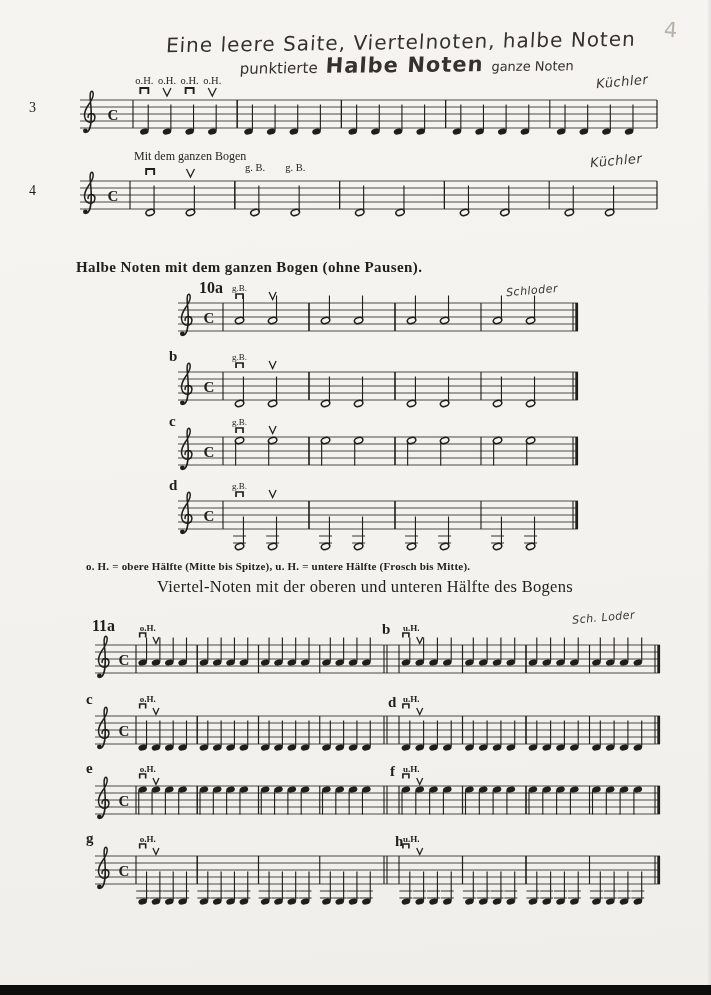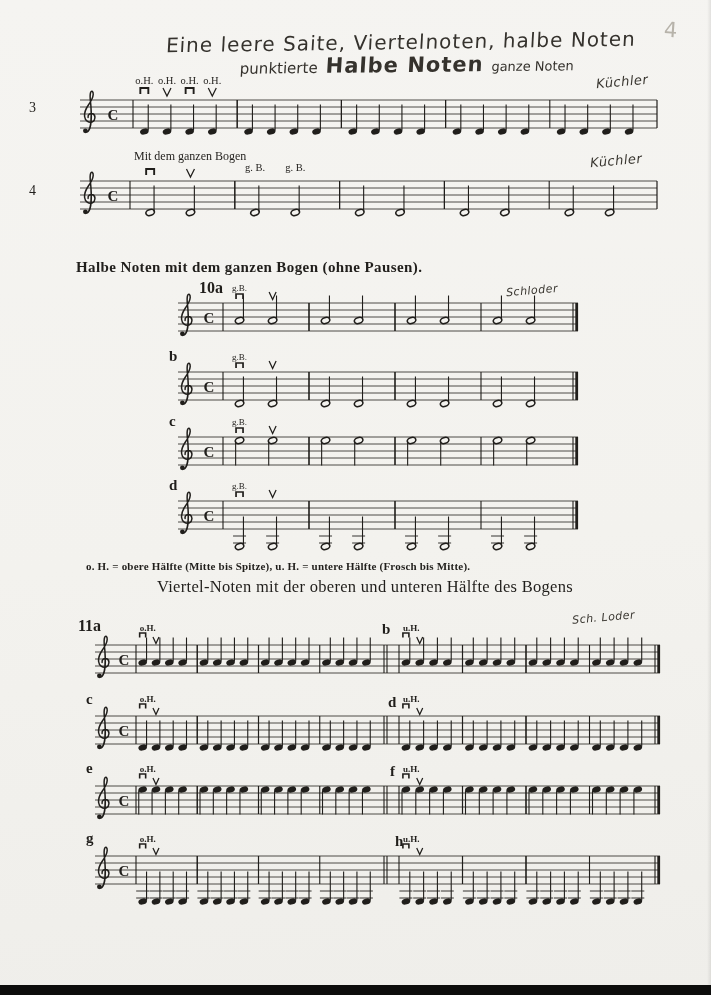--- a/index.html
+++ b/index.html
@@ -327,21 +327,21 @@
         <line x1="398" y1="20" x2="398" y2="48" stroke="#201e1b" stroke-width="1.1"></line>
         <line x1="401.7" y1="20" x2="401.7" y2="48" stroke="#201e1b" stroke-width="2.8"></line>
         <text x="64.53846153846153" y="8" text-anchor="middle" font-family="&quot;Liberation Serif&quot;, serif" font-size="9" fill="#201e1b" font-weight="normal">g.B.</text>
         <path d="M 61.03846153846153,16 L 61.03846153846153,11 L 68.03846153846153,11 L 68.03846153846153,16" fill="none" stroke="#201e1b" stroke-width="1.7"></path>
         <path d="M 94.11538461538461,9 L 97.61538461538461,16.5 L 101.11538461538461,9" fill="none" stroke="#201e1b" stroke-width="1.25"></path>
       </svg></div>
 
   <div class="abs h-viertel">Viertel-Noten mit der oberen und unteren Hälfte des Bogens</div>
   <div class="abs h-legend">o. H. = obere Hälfte (Mitte bis Spitze), u. H. = untere Hälfte (Frosch bis Mitte).</div>
 
-  <div class="abs exbig" style="left:78px;top:617px;">11a</div>
+  <div class="abs exbig" style="left:92px;top:617px;">11a</div>
   <div class="abs exletter" style="left:382px;top:621px;">b</div>
   <div class="staffbox" id="sys-11ab" style="left:93px;top:618px;"><svg width="572" height="78" viewBox="0 0 572 78">
         <line x1="2" y1="27" x2="567" y2="27" stroke="#3a3834" stroke-width="0.9"></line>
         <line x1="2" y1="34" x2="567" y2="34" stroke="#3a3834" stroke-width="0.9"></line>
         <line x1="2" y1="41" x2="567" y2="41" stroke="#3a3834" stroke-width="0.9"></line>
         <line x1="2" y1="48" x2="567" y2="48" stroke="#3a3834" stroke-width="0.9"></line>
         <line x1="2" y1="55" x2="567" y2="55" stroke="#3a3834" stroke-width="0.9"></line>
         <path d="M 7.8,59 C 12.8,57.5 12.5,41 11.9,33 C 11.5,27.5 10.4,23 11.6,19.5 C 12.6,17 14.4,18.5 14.2,21.5 C 14,24.5 12.2,28 9.4,32 C 6.6,36 5.2,39.5 5.6,43.5 C 6,48 10.2,50.4 13.4,48.8 C 16.6,47.2 16.8,42.2 13.8,40.8 C 11.2,39.6 8.6,41.6 9.1,44.4" fill="none" stroke="#201e1b" stroke-width="1.5" stroke-linecap="round"></path>
         <circle cx="6.4" cy="57.8" r="2.4" fill="#201e1b"></circle>
         <text x="31" y="46.5" text-anchor="middle" font-family="&quot;Liberation Serif&quot;, serif" font-size="15" fill="#201e1b" font-weight="bold">C</text>

